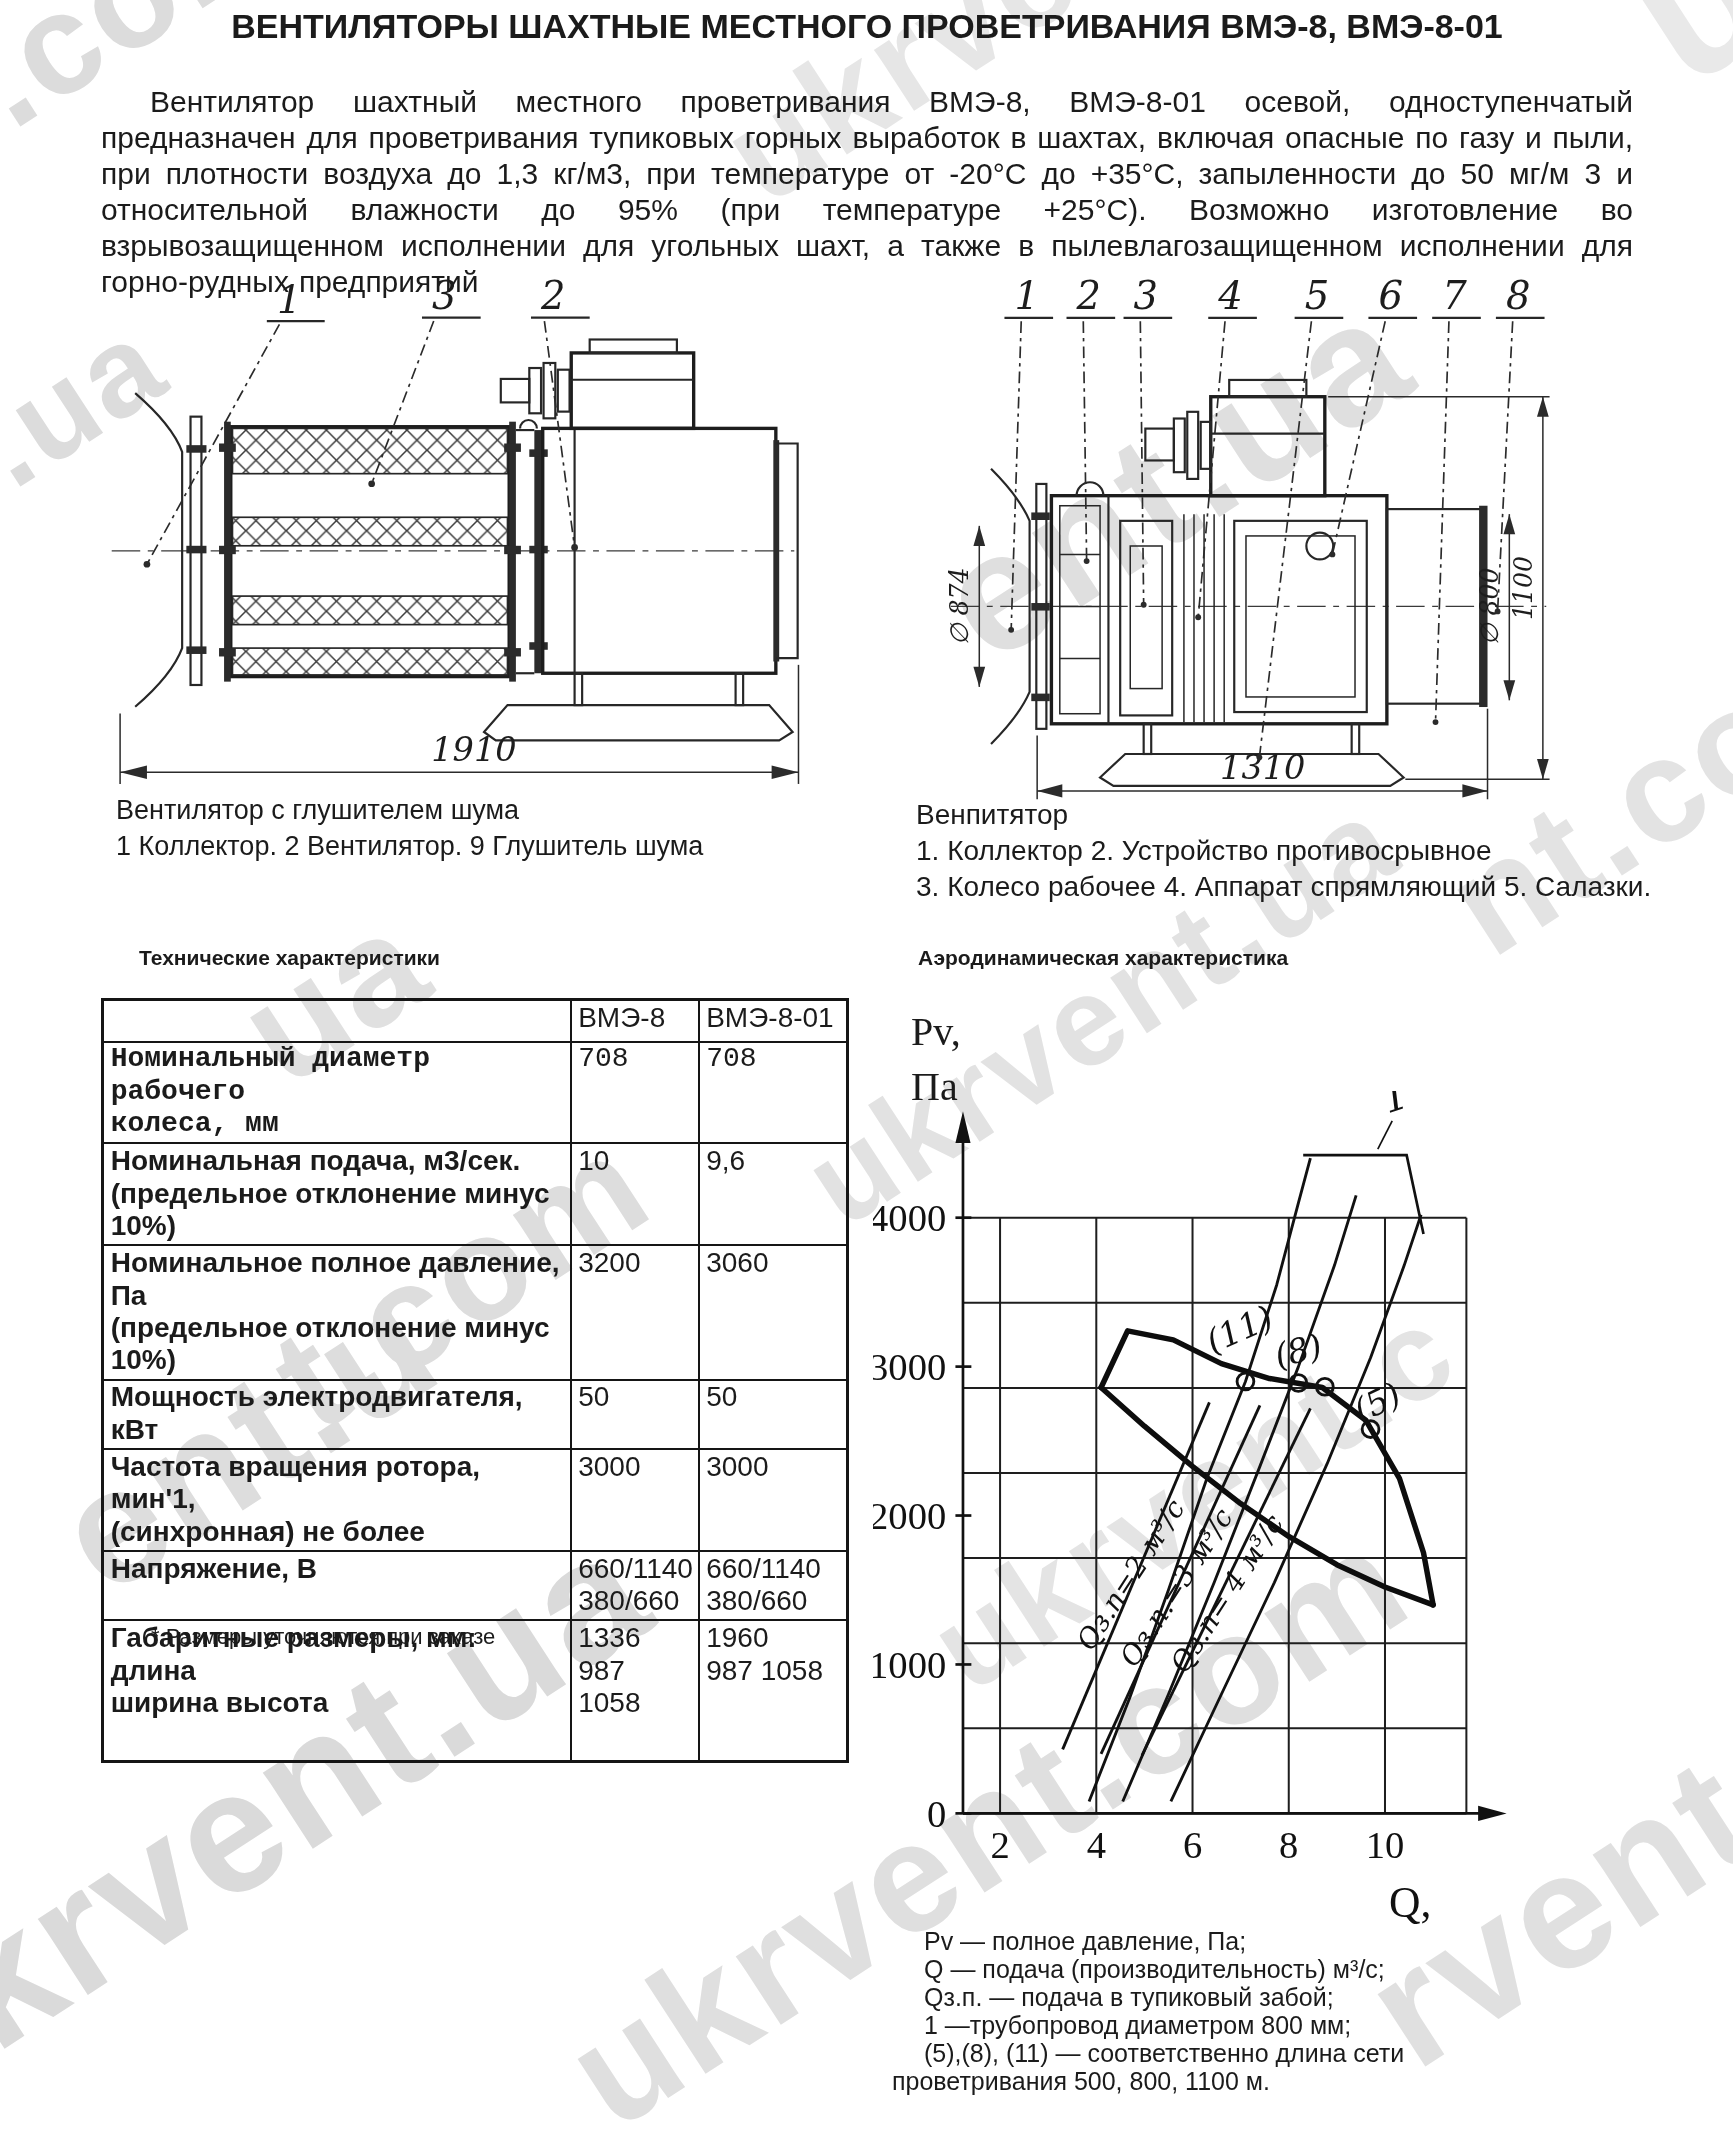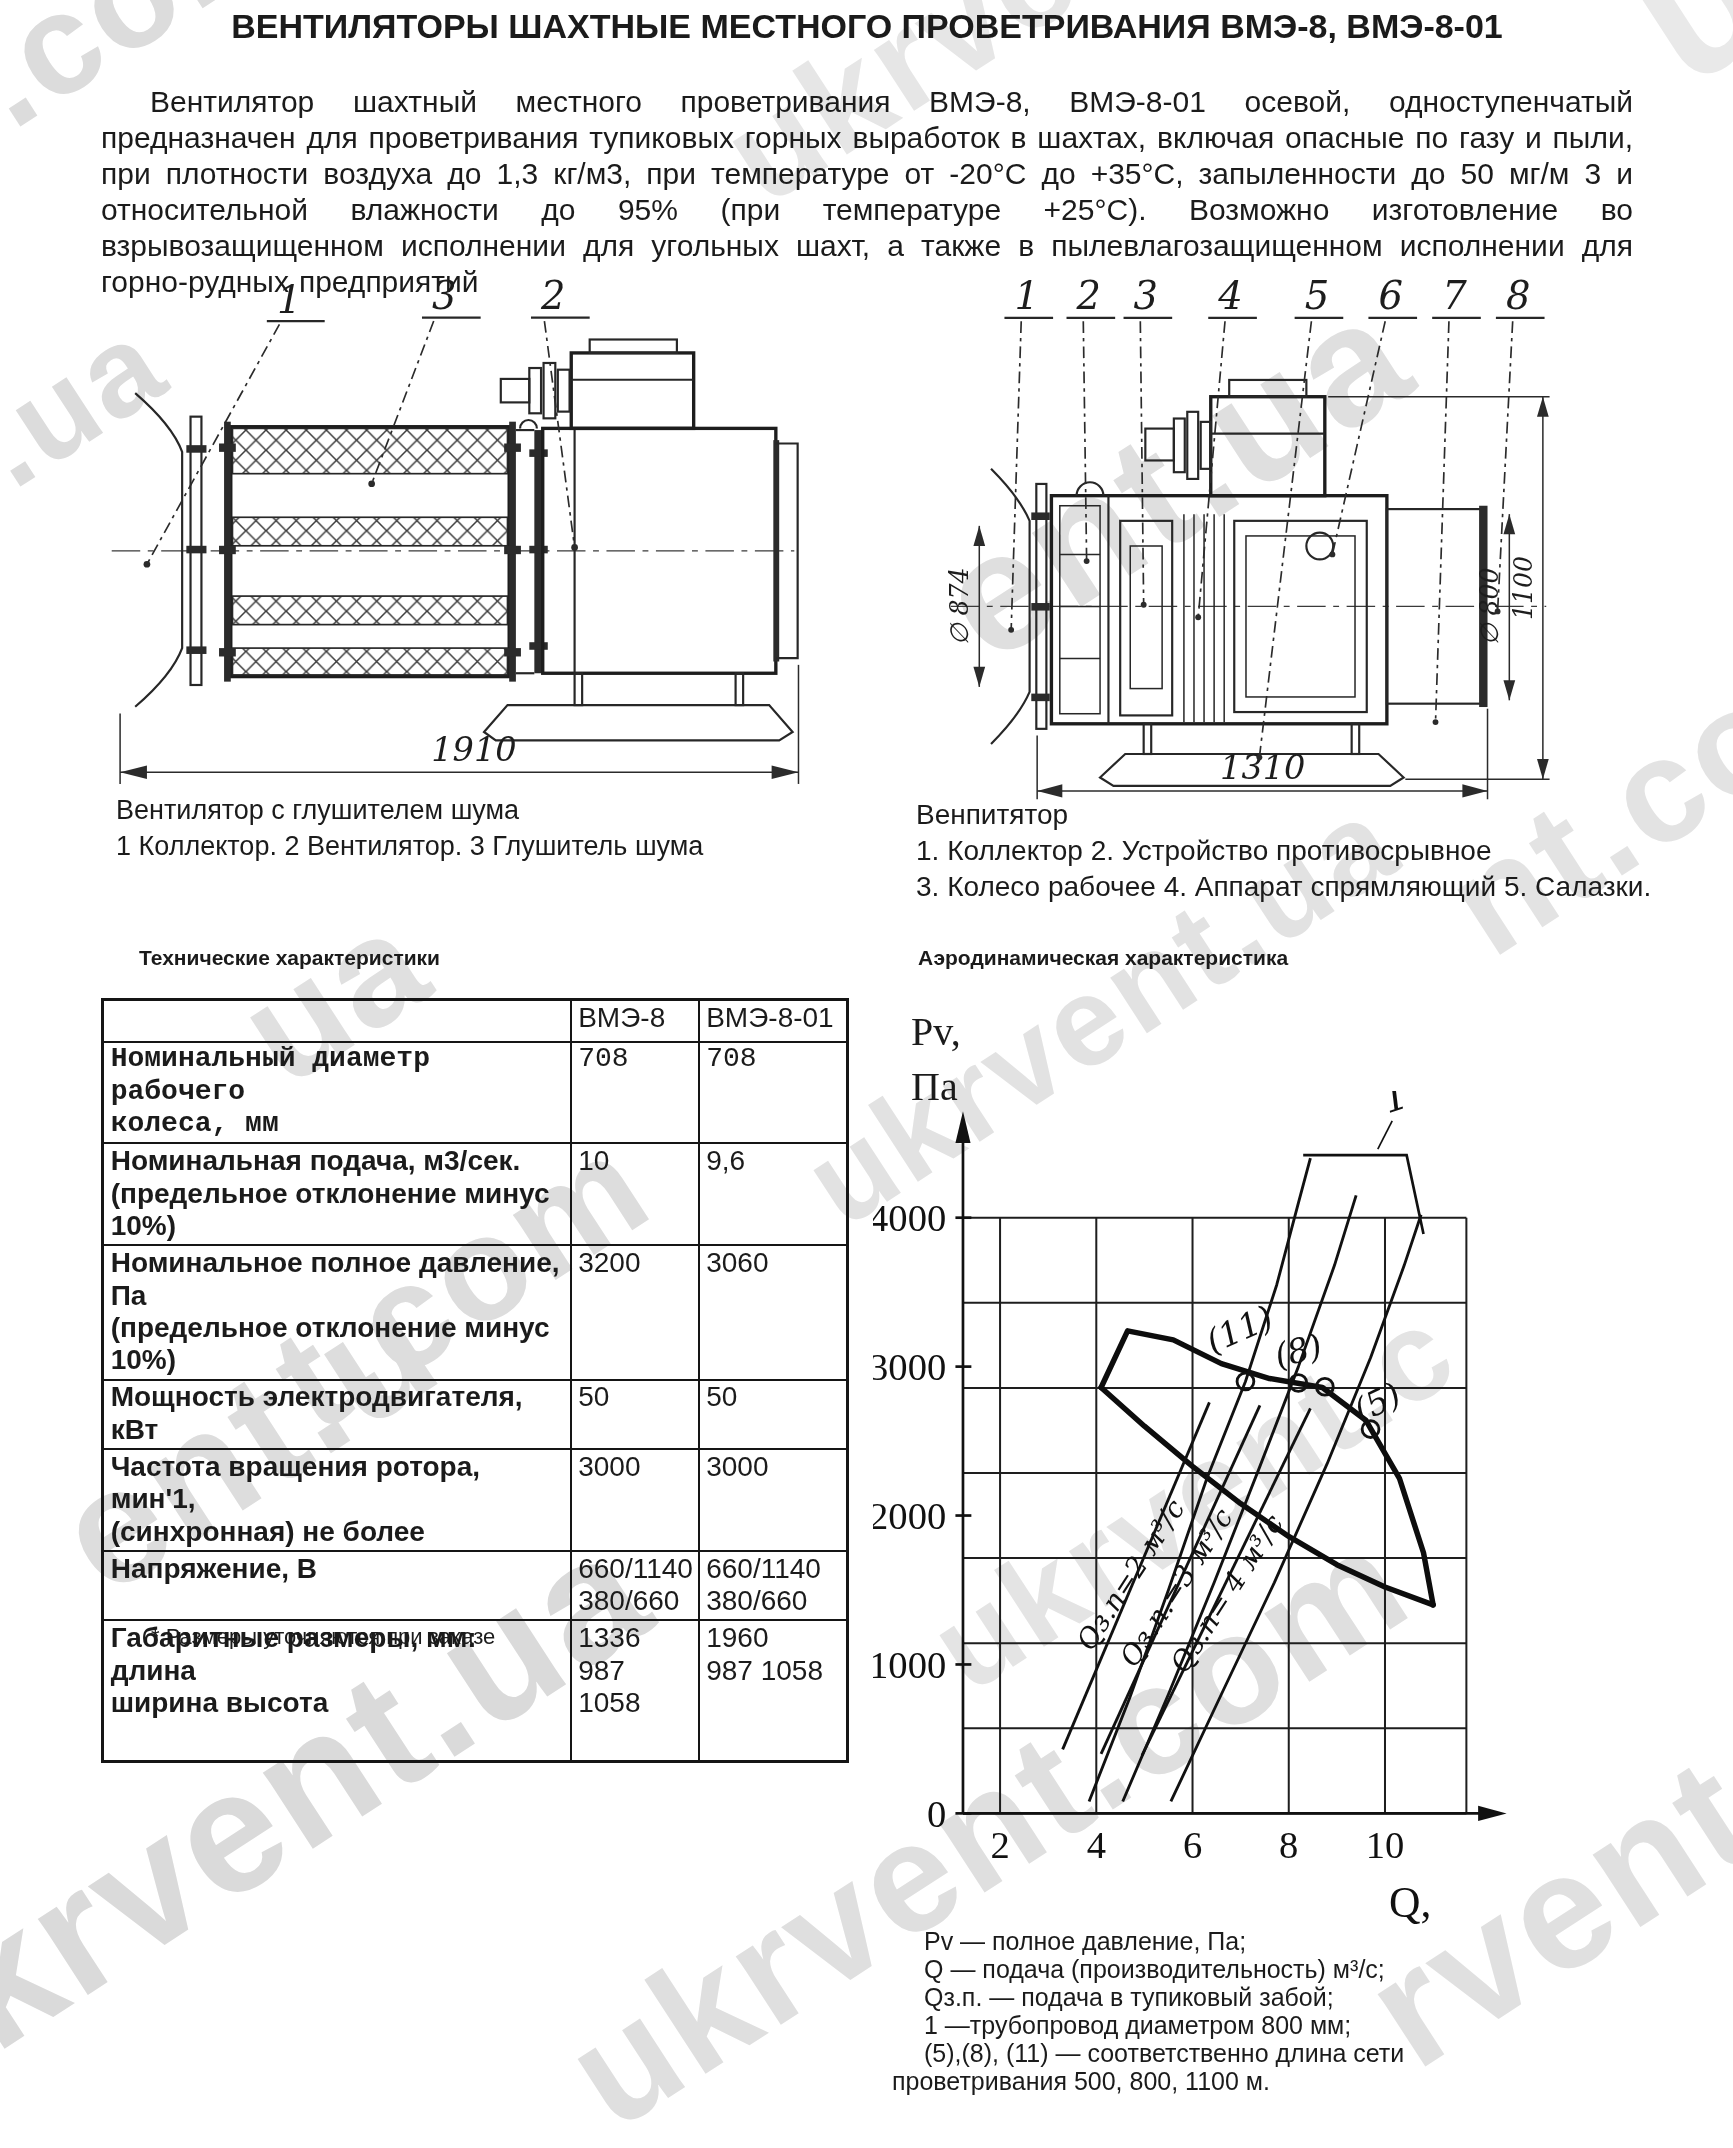--- a/index.html
+++ b/index.html
@@ -287,21 +287,21 @@
         <circle cx="598" cy="540" r="3.5" class="afill"></circle>
         <text x="682" y="48" class="fig-num">8</text>
         <line x1="670" y1="58" x2="728" y2="58" class="ln"></line>
         <line x1="690" y1="62" x2="672" y2="408" class="lead"></line>
         <circle cx="672" cy="408" r="3.5" class="afill"></circle>
       </g>
   </svg>
 
   <div class="z cap cap-l">
     <div>Вентилятор с глушителем шума</div>
-    <div>1 Коллектор. 2 Вентилятор. 3 Глушитель шума</div>
+    <div>1 Коллектор. 2 Вентилятор. 9 Глушитель шума</div>
   </div>
   <div class="z cap cap-r">
     <div>Венпитятор</div>
     <div>1. Коллектор 2. Устройство противосрывное</div>
     <div>3. Колесо рабочее 4. Аппарат спрямляющий 5. Салазки.</div>
   </div>
 
   <div class="z sec-h" style="top:946px;left:139px">Технические характеристики</div>
   <div class="z sec-h" style="top:946px;left:918px">Аэродинамическая характеристика</div>
 

